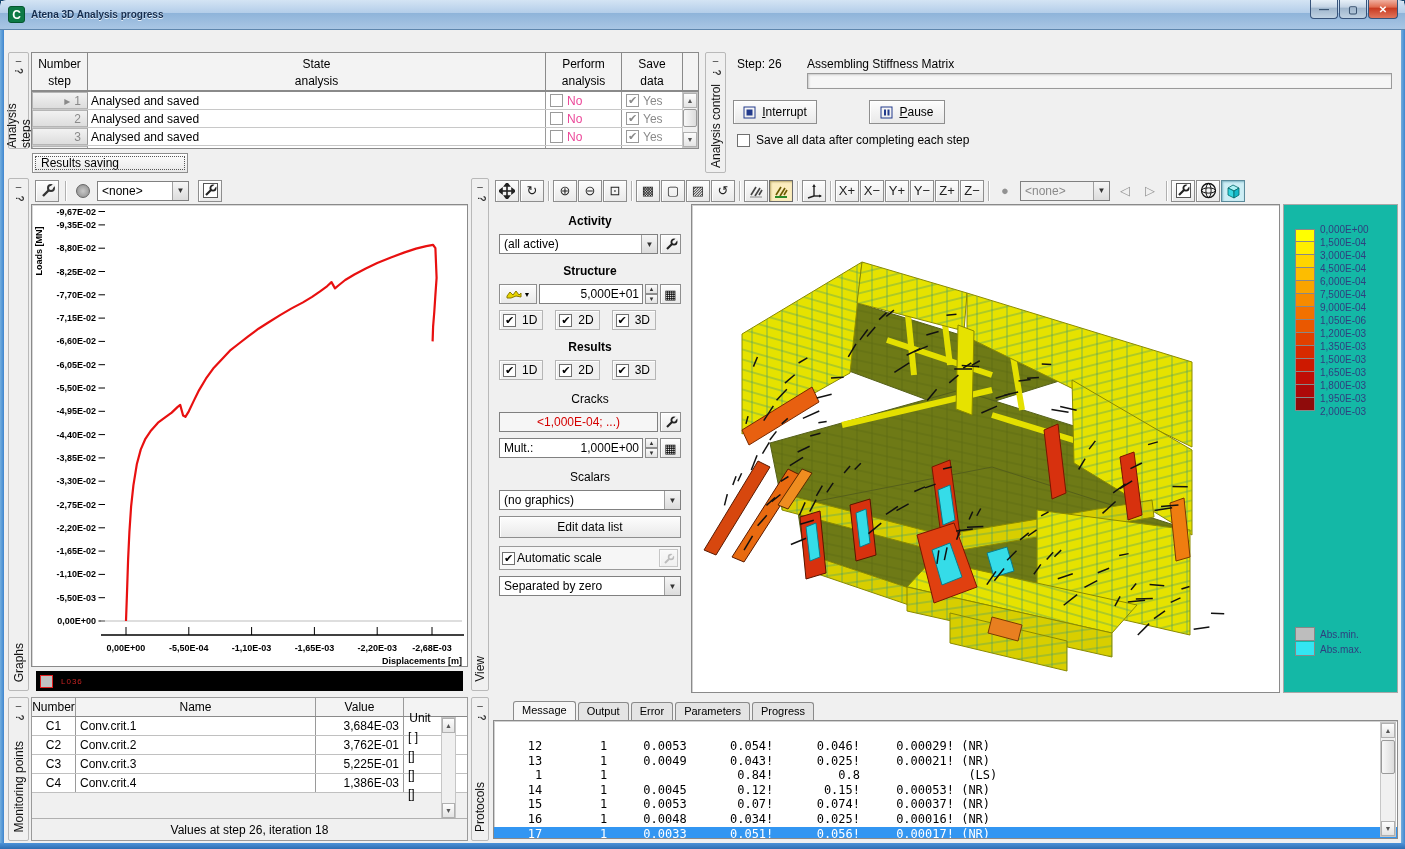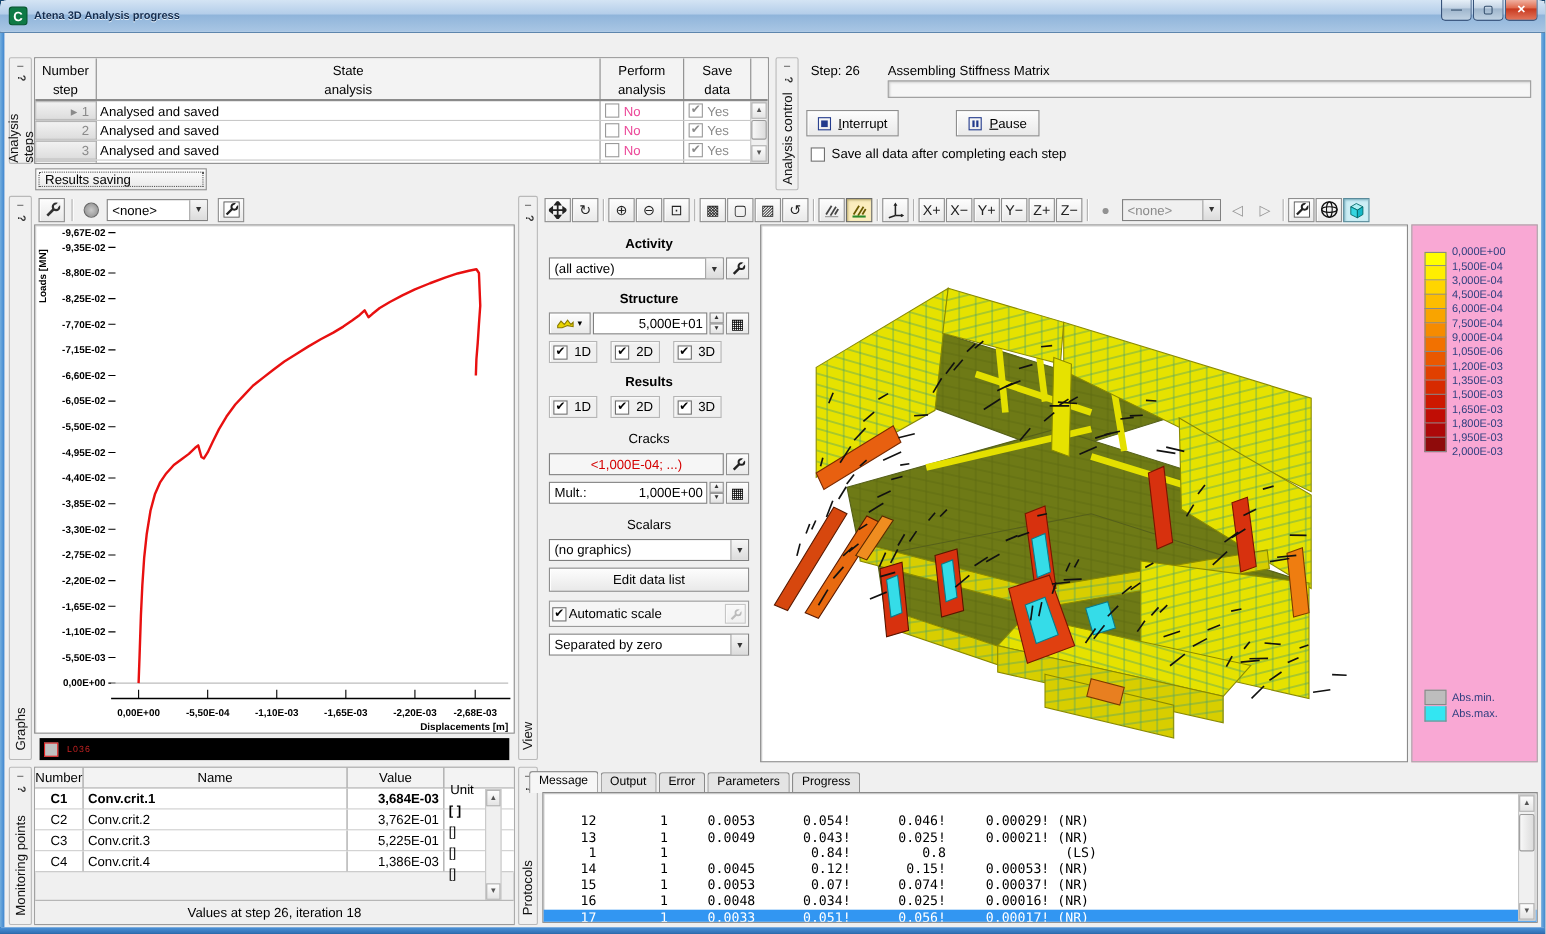--- a/index.html
+++ b/index.html
@@ -86,37 +86,37 @@
   
   #ctrl-panel { left:491px; top:204px; width:198px; height:491px; background:#f0f0f0; }
   .sec-h { text-align:center; font-weight:bold; margin-top:10px; }
   .sec-h2 { text-align:center; margin-top:12px; }
   .rowflex { display:flex; align-items:center; margin:6px 8px 0 8px; gap:2px; }
   .checktile { display:flex; align-items:center; gap:6px; background:#f0f0f0; border:1px solid #b5b5b5;
     box-shadow:1px 1px 0 #fff inset; padding:2px 5px 2px 3px; }
 
   
   #canvas3d { left:691px; top:204px; width:589px; height:489px; background:#fff; border:1px solid #8a8a8a; box-shadow:inset 1px 1px 0 #d0d0d0; }
-  #scalar-legend { left:1283px; top:204px; width:115px; height:489px; background:#f9a8d4; border:1px solid #a8a8a8; }
+  #scalar-legend { left:1283px; top:204px; width:115px; height:489px; background:#14b8a6; border:1px solid #a8a8a8; }
   .leg-row { position:absolute; font-size:10px; color:#2f3f7f; }
   .leg-band { position:absolute; left:11px; width:20px; border:1px solid #888; border-top:0; }
 
   
   #mon-table { left:31px; top:697px; width:437px; height:144px; background:#f0f0f0; border:1px solid #9a9a9a; }
   .mth { display:flex; height:19px; background:#f3f3f3; border-bottom:1px solid #8a8a8a; }
   .mth > div { border-right:1px solid #9a9a9a; display:flex; align-items:center; justify-content:center; }
   .mrow { display:flex; height:19px; background:#fff; border-bottom:1px solid #c0c0c0; }
   .mrow > div { border-right:1px solid #9a9a9a; display:flex; align-items:center; padding:0 4px; }
   .m-num { width:44px; justify-content:center; }
   .m-name { width:240px; }
   .m-val { width:88px; justify-content:flex-end; }
   .m-unit { width:33px;margin-top:20px; }
 
   
-  #proto-tabs { left:481px; top:699px; height:21px; display:flex; align-items:flex-end; gap:2px; }
+  #proto-tabs { left:513px; top:699px; height:21px; display:flex; align-items:flex-end; gap:2px; }
   .ptab { border:1px solid #8a8a8a; border-bottom:0; border-radius:3px 3px 0 0; padding:2px 8px 3px 8px;
     background:#e4e4e4; font-size:11px; }
   .ptab.active { background:#f6f6f6; padding-bottom:5px; font-weight:normal; position:relative; top:1px; }
   #proto-body { left:493px; top:720px; width:905px; height:119px; background:#fff; border:1px solid #8a8a8a;
     box-shadow:inset 1px 1px 0 #d0d0d0; overflow:hidden; }
   .pline { font-family:"DejaVu Sans Mono", monospace; font-size:12px; white-space:pre; height:14.6px; line-height:14.6px; padding-left:12px; }
   .pline.sel { background:#3296f2; color:#fff; }
 
   .statusline { border-top:1px solid #b0b0b0; background:#f0f0f0; text-align:center; padding-top:4px; }
   .redtext { color:#d40000; }
@@ -814,21 +814,21 @@
     <span class="vlabel atbottom">Monitoring points</span>
   </div>
   <div class="abs" id="mon-table">
     <div class="mth" id="mon-head">
         <div class="m-num">Number</div>
         <div class="m-name">Name</div>
         <div class="m-val">Value</div>
         <div class="m-unit">Unit</div>
       </div>
     <div id="mon-rows" style="background:#fff;">
-        <div class="mrow" style="font-weight: bold;">
+        <div class="mrow" style="font-weight: normal;">
           <div class="m-num">C1</div>
           <div class="m-name">Conv.crit.1</div>
           <div class="m-val">3,684E-03</div>
           <div class="m-unit">[ ]</div>
         </div>
         <div class="mrow">
           <div class="m-num">C2</div>
           <div class="m-name">Conv.crit.2</div>
           <div class="m-val">3,762E-01</div>
           <div class="m-unit">[]</div>

